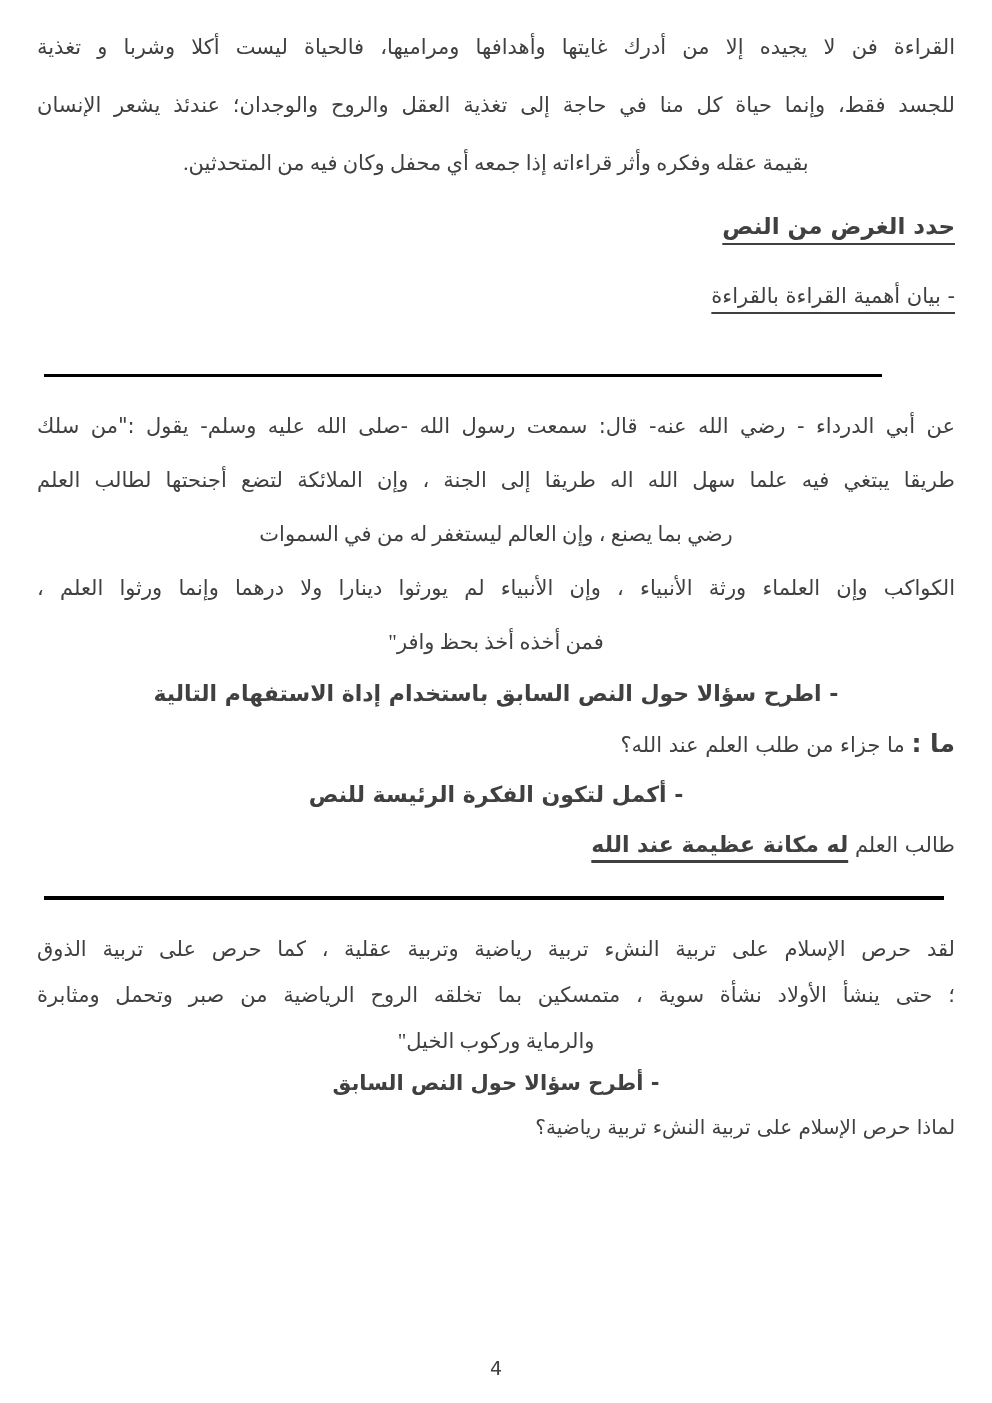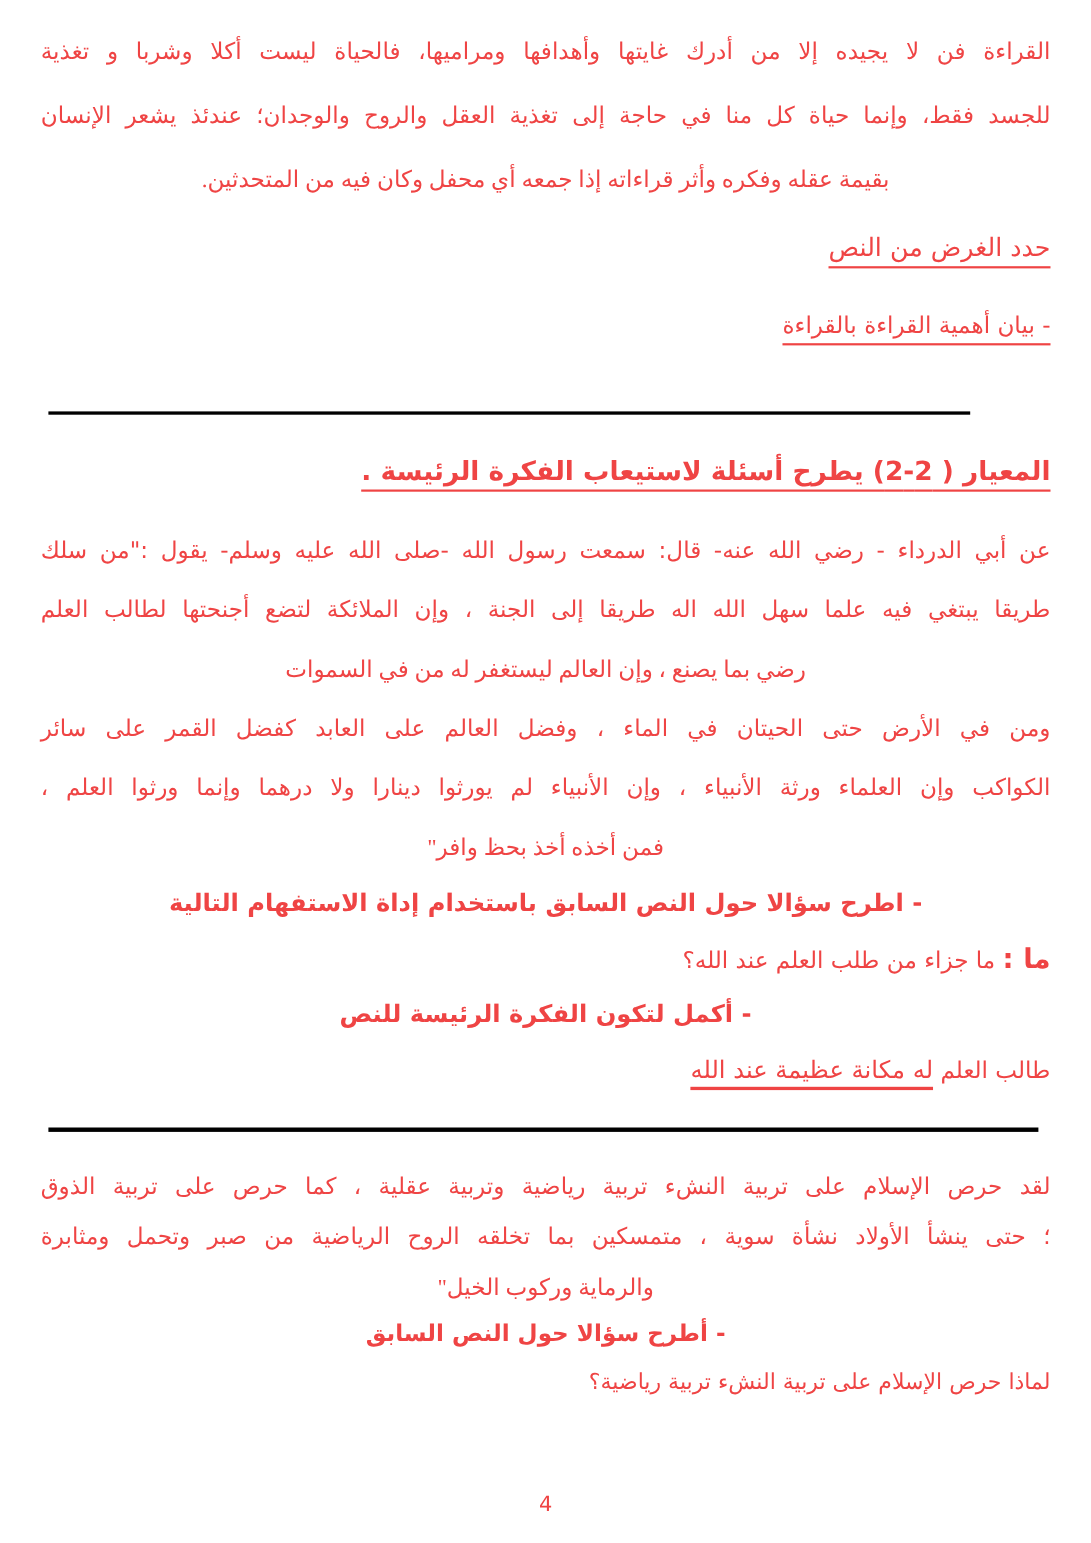--- a/index.html
+++ b/index.html
@@ -1,34 +1,34 @@
 <!DOCTYPE html>
 <html lang="ar" dir="rtl"><head>
 <meta charset="utf-8">
 <style>
   html,body{margin:0;padding:0;background:#e8e8e8;}
   .page{
     position:relative;
     width:992px;height:1403px;
     margin:0 auto;
     background:#ffffff;
-    color:#ef4444;
+    color:#404040;
     font-family:"DejaVu Sans",sans-serif;
     direction:rtl;
     overflow:hidden;
   }
   .content{padding:18px 37px 0 37px;}
   .line{display:block;}
   .jl{text-align:justify;text-align-last:justify;}
   .rl{text-align:center;font-family:Liberation Serif, serif;}
   .body-text .line{font-size:21px;line-height:58px;}
   .hadith .line{font-size:21px;line-height:54px;}
   .sports-para .line{font-size:21px;line-height:46px;}
   .sec-heading{
-    font-size:23px;font-weight:normal;line-height:40px;
+    font-size:23px;font-weight:bold;line-height:40px;
     margin-top:14px;text-align:right;
   }
   .sec-heading .u, .std-heading .u{
     text-decoration:underline;
     text-decoration-thickness:2px;
     text-underline-offset:9px;
   }
   .options-row{
     display:flex;justify-content:space-between;align-items:baseline;
     margin-top:30px;line-height:40px;font-size:21px;
@@ -55,21 +55,21 @@
   .task-line{
     font-size:22px;font-weight:bold;line-height:50px;text-align:center;
   }
   .qa-line{font-size:21px;line-height:50px;text-align:right;}
   .qa-line .prefix{font-weight:bold;font-size:25px;}
   .qa-line .uq{
     text-decoration-thickness:2px;
     text-underline-offset:8px;
   }
   .qa-line .answer-bold{
-    font-weight:normal;font-size:22px;
+    font-weight:bold;font-size:22px;
     text-decoration:underline;
     text-decoration-thickness:3px;
     text-underline-offset:8px;
   }
   .sports-para{margin-top:26px;}
   .sports-task{font-size:21px;font-weight:bold;line-height:38px;text-align:center;}
   .sports-question{font-size:20px;line-height:38px;text-align:right;margin-top:6px;}
   .page-number{
     position:absolute;bottom:24px;left:0;right:0;
     text-align:center;font-size:19px;direction:ltr;
@@ -90,29 +90,25 @@
     <div class="sec-heading">
       <span class="u">حدد الغرض من النص</span>
     </div>
 
     <div class="options-row">
       <span class="opt-underlined">- بيان أهمية القراءة بالقراءة</span>
     </div>
 
     <div class="rule1"></div>
 
-    <div class="std-heading">
-      <span class="u">المعيار ( 2-2) يطرح أسئلة لاستيعاب الفكرة الرئيسة .</span>
-    </div>
 
     <div class="hadith">
       <span class="line jl">عن أبي الدرداء - رضي الله عنه- قال: سمعت رسول الله -صلى الله عليه وسلم- يقول :"من سلك</span>
       <span class="line jl">طريقا يبتغي فيه علما سهل الله اله طريقا إلى الجنة ، وإن الملائكة لتضع أجنحتها لطالب العلم</span>
       <span class="line rl">رضي بما يصنع ، وإن العالم ليستغفر له من في السموات</span>
-      <span class="line jl">ومن في الأرض حتى الحيتان في الماء ، وفضل العالم على العابد كفضل القمر على سائر</span>
       <span class="line jl">الكواكب وإن العلماء ورثة الأنبياء ، وإن الأنبياء لم يورثوا دينارا ولا درهما وإنما ورثوا العلم ،</span>
       <span class="line rl">فمن أخذه أخذ بحظ وافر"</span>
     </div>
 
     <div class="task-line">- اطرح سؤالا حول النص السابق باستخدام إداة الاستفهام التالية</div>
 
     <div class="qa-line">
       <span class="prefix">ما :</span>
       <span class="uq">ما جزاء من طلب العلم عند الله؟</span>
     </div>

